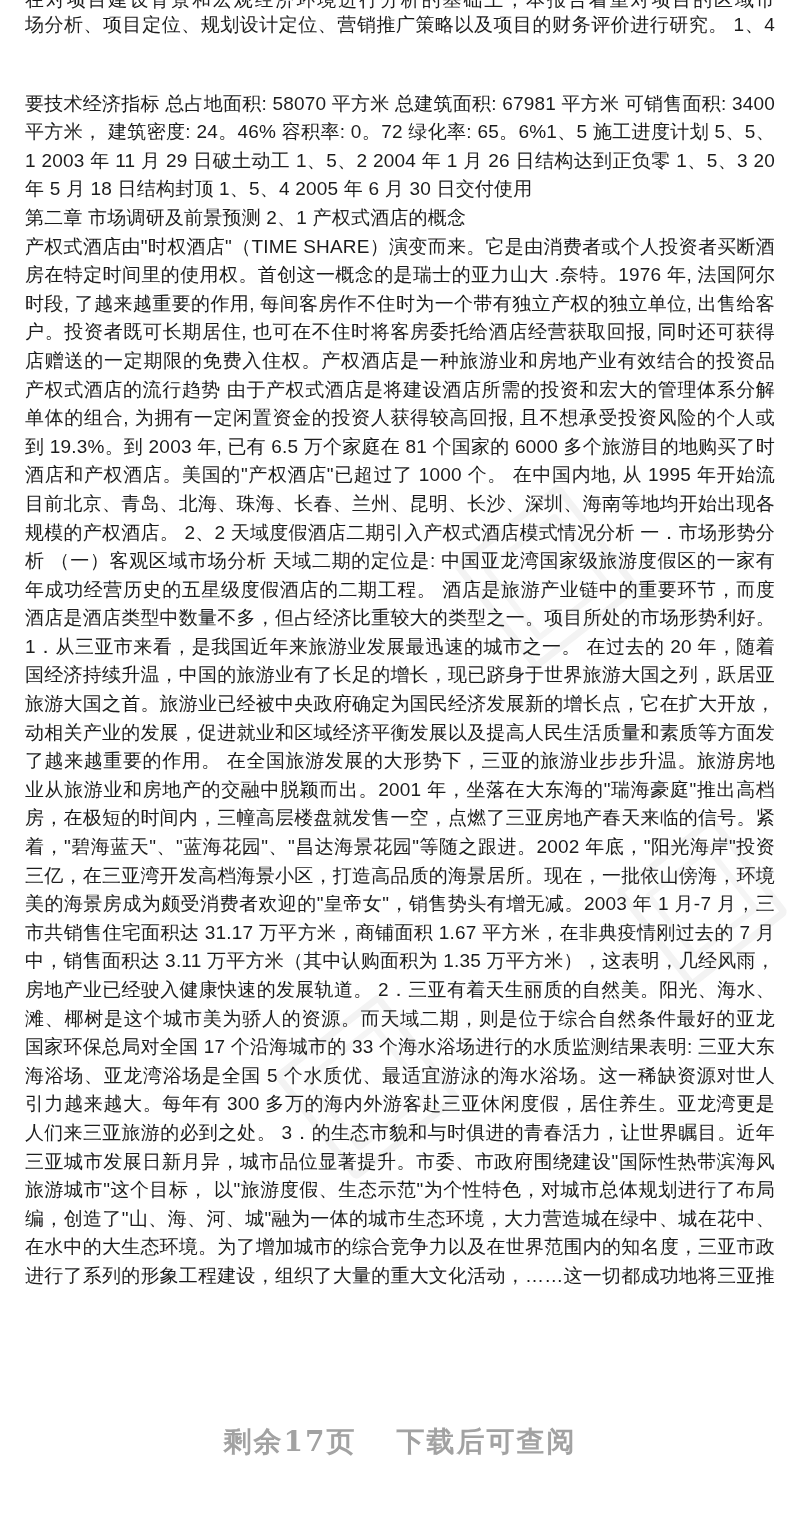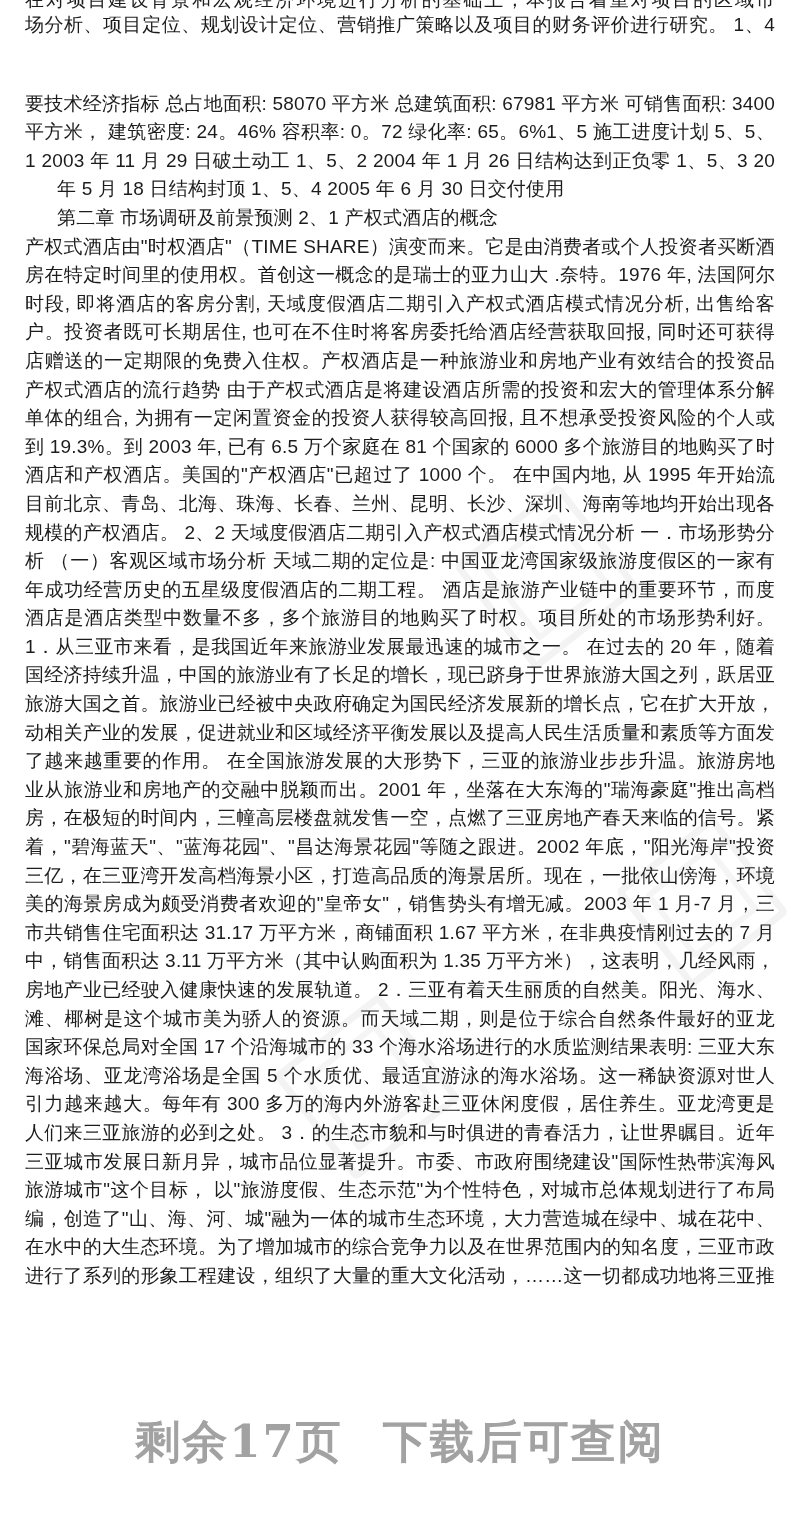--- a/index.html
+++ b/index.html
@@ -44,31 +44,30 @@
     font-size:19px;
     overflow:hidden;
     text-align:justify;
     text-align-last:justify;
     letter-spacing:0.2px;
     word-break:break-all;
   }
   .line.nj{
     text-align:center;
     text-align-last:left;
-    margin-left:32px;
   }
   .footer{
     position:absolute;
     left:0;right:0;
     top:1418px;
     z-index:1;
     text-align:center;
     font-family:"DejaVu Serif","Liberation Serif",serif;
     font-weight:bold;
-    font-size:45px;
+    font-size:28px;
     line-height:48px;
     color:#a2a2a2;
     letter-spacing:2px;
     white-space:nowrap;
   }
   .footer .gap{display:inline-block;width:40px;}
 </style>
 </head>
 <body>
 
@@ -88,32 +87,32 @@
         <div class="line">场分析、项目定位、规划设计定位、营销推广策略以及项目的财务评价进行研究。 1、4 主</div>
       </div>
     <div class="main">
         <div class="line">要技术经济指标 总占地面积: 58070 平方米 总建筑面积: 67981 平方米 可销售面积: 34000</div>
         <div class="line">平方米，  建筑密度: 24。46% 容积率: 0。72 绿化率: 65。6%1、5 施工进度计划 5、5、</div>
         <div class="line">1 2003 年 11 月 29 日破土动工 1、5、2 2004 年 1 月 26 日结构达到正负零 1、5、3 2004</div>
         <div class="line nj">年 5 月 18 日结构封顶 1、5、4 2005 年 6 月 30 日交付使用</div>
         <div class="line nj">第二章 市场调研及前景预测 2、1 产权式酒店的概念</div>
         <div class="line">产权式酒店由"时权酒店"（TIME SHARE）演变而来。它是由消费者或个人投资者买断酒店客</div>
         <div class="line">房在特定时间里的使用权。首创这一概念的是瑞士的亚力山大 .奈特。1976 年, 法国阿尔卑</div>
-        <div class="line">时段, 即将酒店的客房分割, 天域度假酒店二期引入产权式酒店模式情况分析, 出售给客</div>
+        <div class="line">时段, 了越来越重要的作用, 每间客房作不住时为一个带有独立产权的独立单位, 出售给客</div>
         <div class="line">户。投资者既可长期居住, 也可在不住时将客房委托给酒店经营获取回报, 同时还可获得酒</div>
         <div class="line">店赠送的一定期限的免费入住权。产权酒店是一种旅游业和房地产业有效结合的投资品种。</div>
         <div class="line">产权式酒店的流行趋势 由于产权式酒店是将建设酒店所需的投资和宏大的管理体系分解为</div>
         <div class="line">单体的组合, 为拥有一定闲置资金的投资人获得较高回报, 且不想承受投资风险的个人或法</div>
         <div class="line">到 19.3%。到 2003 年, 已有 6.5 万个家庭在 81 个国家的 6000 多个旅游目的地购买了时权</div>
         <div class="line">酒店和产权酒店。美国的"产权酒店"已超过了 1000 个。 在中国内地, 从 1995 年开始流行。</div>
         <div class="line">目前北京、青岛、北海、珠海、长春、兰州、昆明、长沙、深圳、海南等地均开始出现各种</div>
         <div class="line">规模的产权酒店。 2、2 天域度假酒店二期引入产权式酒店模式情况分析 一．市场形势分</div>
         <div class="line">析 （一）客观区域市场分析 天域二期的定位是: 中国亚龙湾国家级旅游度假区的一家有五</div>
         <div class="line">年成功经营历史的五星级度假酒店的二期工程。 酒店是旅游产业链中的重要环节，而度假</div>
-        <div class="line">酒店是酒店类型中数量不多，多个旅游目的地购买了时权。项目所处的市场形势利好。</div>
+        <div class="line">酒店是酒店类型中数量不多，但占经济比重较大的类型之一。项目所处的市场形势利好。</div>
         <div class="line">1．从三亚市来看，是我国近年来旅游业发展最迅速的城市之一。 在过去的 20 年，随着中</div>
         <div class="line">国经济持续升温，中国的旅游业有了长足的增长，现已跻身于世界旅游大国之列，跃居亚洲</div>
         <div class="line">旅游大国之首。旅游业已经被中央政府确定为国民经济发展新的增长点，它在扩大开放，带</div>
         <div class="line">动相关产业的发展，促进就业和区域经济平衡发展以及提高人民生活质量和素质等方面发挥</div>
         <div class="line">了越来越重要的作用。 在全国旅游发展的大形势下，三亚的旅游业步步升温。旅游房地产</div>
         <div class="line">业从旅游业和房地产的交融中脱颖而出。2001 年，坐落在大东海的"瑞海豪庭"推出高档海景</div>
         <div class="line">房，在极短的时间内，三幢高层楼盘就发售一空，点燃了三亚房地产春天来临的信号。紧接</div>
         <div class="line">着，"碧海蓝天"、"蓝海花园"、"昌达海景花园"等随之跟进。2002 年底，"阳光海岸"投资资愈</div>
         <div class="line">三亿，在三亚湾开发高档海景小区，打造高品质的海景居所。现在，一批依山傍海，环境优</div>
         <div class="line">美的海景房成为颇受消费者欢迎的"皇帝女"，销售势头有增无减。2003 年 1 月-7 月，三亚</div>

